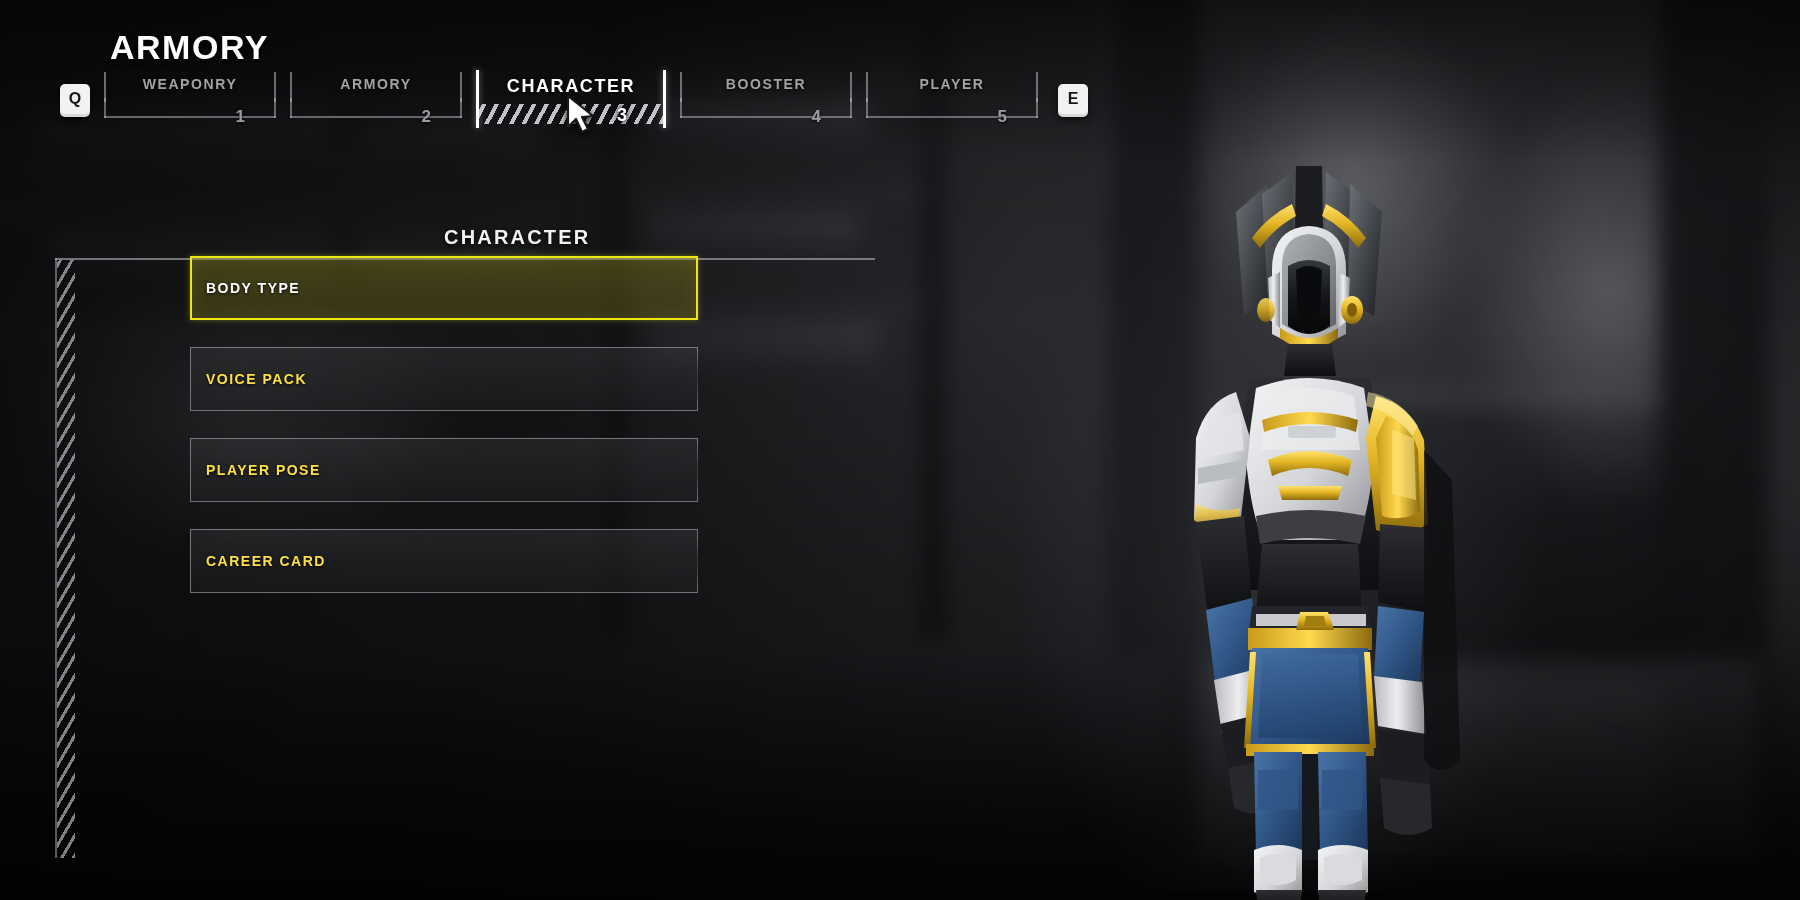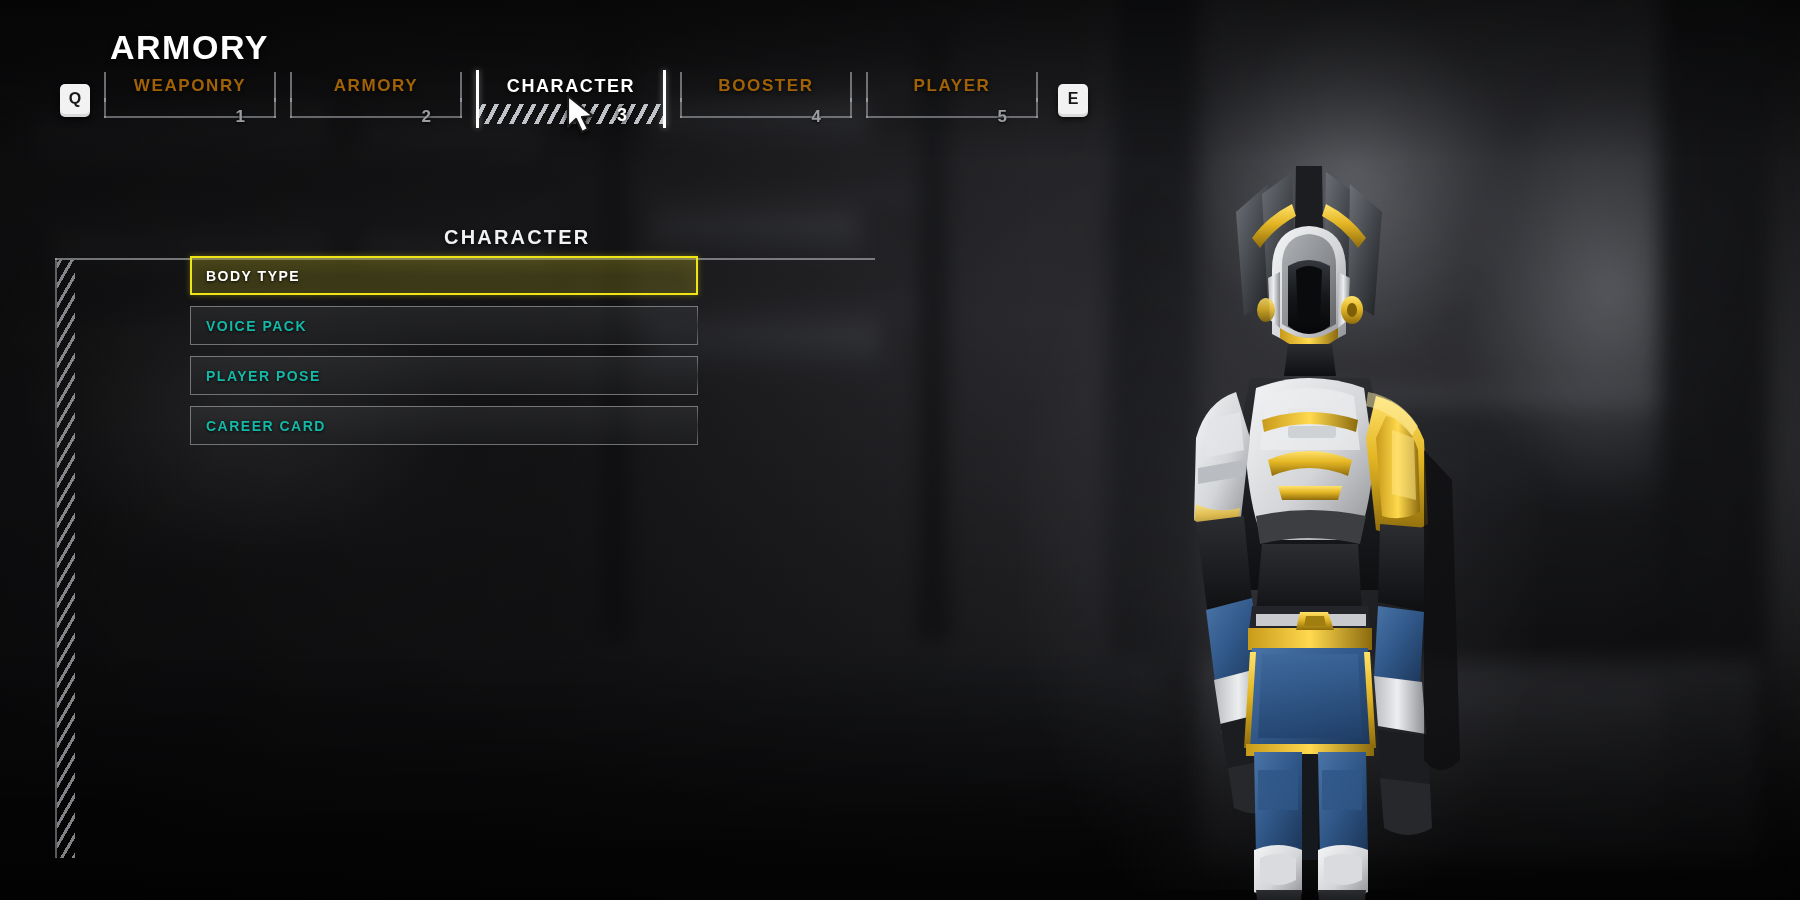--- a/index.html
+++ b/index.html
@@ -104,22 +104,22 @@
   .tab {
     position:relative;
     height:56px;
     width:172px;
     margin-left:14px;
     flex:0 0 auto;
   }
   .tab .tab-label {
     position:absolute; left:0; right:0; top:4px;
     text-align:center;
-    font-size:17px; font-weight:bold; letter-spacing:1.6px;
-    color:#a16207;
+    font-size:14px; font-weight:bold; letter-spacing:1.6px;
+    color:#a3a3a3;
     text-shadow:0 1px 4px rgba(0,0,0,0.9);
   }
   .tab .edge-l, .tab .edge-r {
     position:absolute; top:0; width:2px; height:30px;
     background:rgba(186,190,196,0.55);
   }
   .tab .edge-l { left:0; }
   .tab .edge-r { right:0; }
   .tab .baseline {
     position:absolute; bottom:10px; left:0; right:0; height:2px;
@@ -202,43 +202,43 @@
   }
 
   
   .list {
     position:absolute;
     left:190px; top:256px;
     width:508px;
   }
   .row {
     position:relative;
-    height:39px;
-    margin-bottom:11px;
+    height:64px;
+    margin-bottom:27px;
     display:flex; align-items:center;
   }
   .row .rowbg {
     position:absolute; inset:0;
     background:linear-gradient(180deg, rgba(58,59,62,0.42) 0%, rgba(34,35,38,0.40) 100%);
   }
   .row .rowborder {
     position:absolute; inset:0;
     border:1px solid rgba(205,208,214,0.48);
     border-right:none;
   }
   .row .rowborder::after {
     content:"";
     position:absolute; right:0; top:0; width:1px; height:100%;
     background:linear-gradient(180deg, rgba(205,208,214,0.48) 0%, rgba(205,208,214,0.10) 50%, rgba(205,208,214,0.48) 100%);
   }
   .row .rowlabel {
     position:relative;
     margin-left:16px;
     font-size:14px; font-weight:bold; letter-spacing:1.5px;
-    color:#14b8a6;
+    color:#fde047;
     text-shadow:0 1px 3px rgba(0,0,0,0.9);
   }
 
   .row.selected .rowbg {
     background:linear-gradient(180deg, rgba(160,150,30,0.34) 0%, rgba(130,122,24,0.30) 100%);
   }
   .row.selected .rowborder {
     border:2px solid #f0e514;
     box-shadow:0 0 6px rgba(238,228,20,0.35), inset 0 0 18px rgba(230,220,40,0.10);
   }

